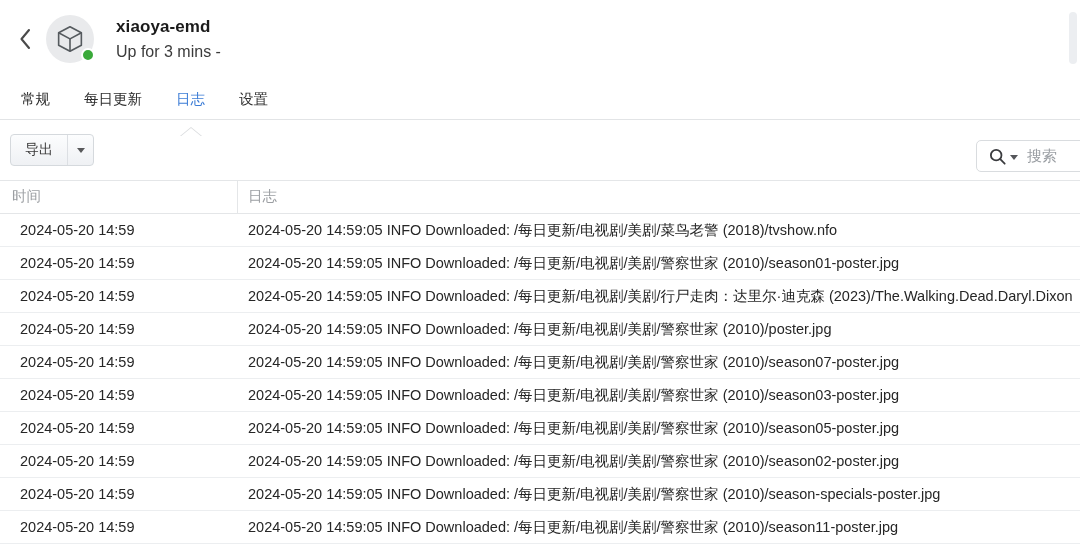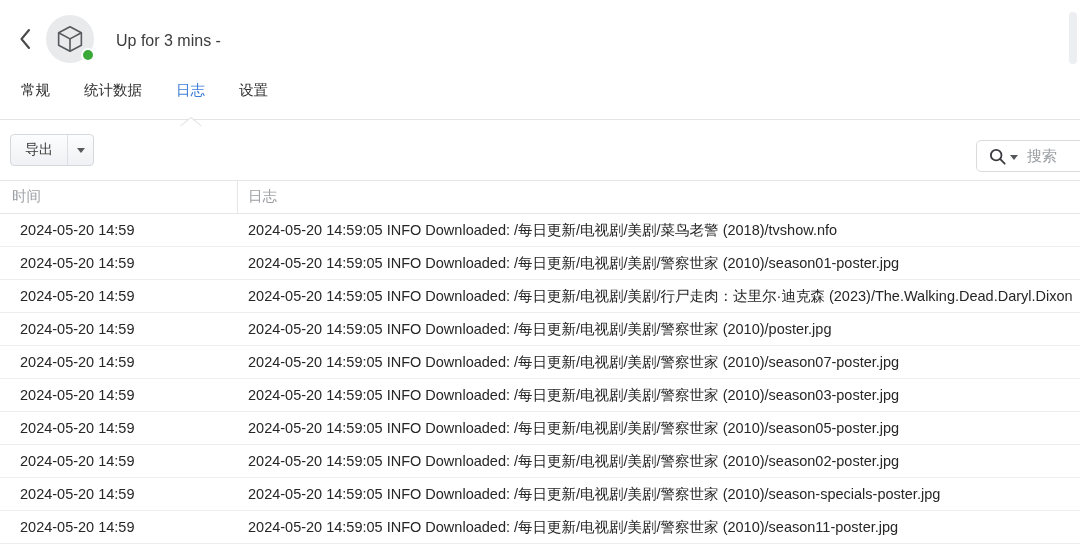--- a/index.html
+++ b/index.html
@@ -87,23 +87,24 @@
     color: #3b3b3b;
     line-height: 23px;
     margin-top: 2px;
   }
 
   
   .tabbar {
     position: relative;
     height: 42px;
     display: flex;
-    align-items: flex-start;
+    align-items: center;
     padding-left: 10px;
     border-bottom: 1px solid #e2e4e6;
+    font-family: Liberation Mono, monospace;
   }
   .tab {
     position: relative;
     font-size: 14.5px;
     color: #2f2f2f;
     padding: 2px 11px 0 11px;
     margin-right: 12px;
     line-height: 20px;
     cursor: pointer;
     white-space: nowrap;
@@ -275,30 +276,31 @@
             <path d="M14 2.6 L24.6 8.2 L24.6 19.8 L14 25.4 L3.4 19.8 L3.4 8.2 Z" stroke="#555a5e" stroke-width="1.5" stroke-linejoin="round"></path>
             <path d="M3.4 8.2 L14 13.9 L24.6 8.2" stroke="#555a5e" stroke-width="1.5" stroke-linejoin="round"></path>
             <path d="M14 13.9 L14 25.4" stroke="#555a5e" stroke-width="1.5" stroke-linejoin="round"></path>
           </svg>
         </span>
       </div>
       <div class="status-dot"></div>
     </div>
 
     <div class="title-block">
+      <div class="app-title">xiaoya-emd</div>
       <div class="app-subtitle">Up for 3 mins -</div>
     </div>
   </div>
 
   <div class="tabbar">
     <div class="tab">
       <span>常规</span>
     </div>
     <div class="tab">
-      <span>统计数据</span>
+      <span>每日更新</span>
     </div>
     <div class="tab active">
       <span>日志</span>
       <span class="caret-up"></span>
     </div>
     <div class="tab">
       <span>设置</span>
     </div>
   </div>
 

